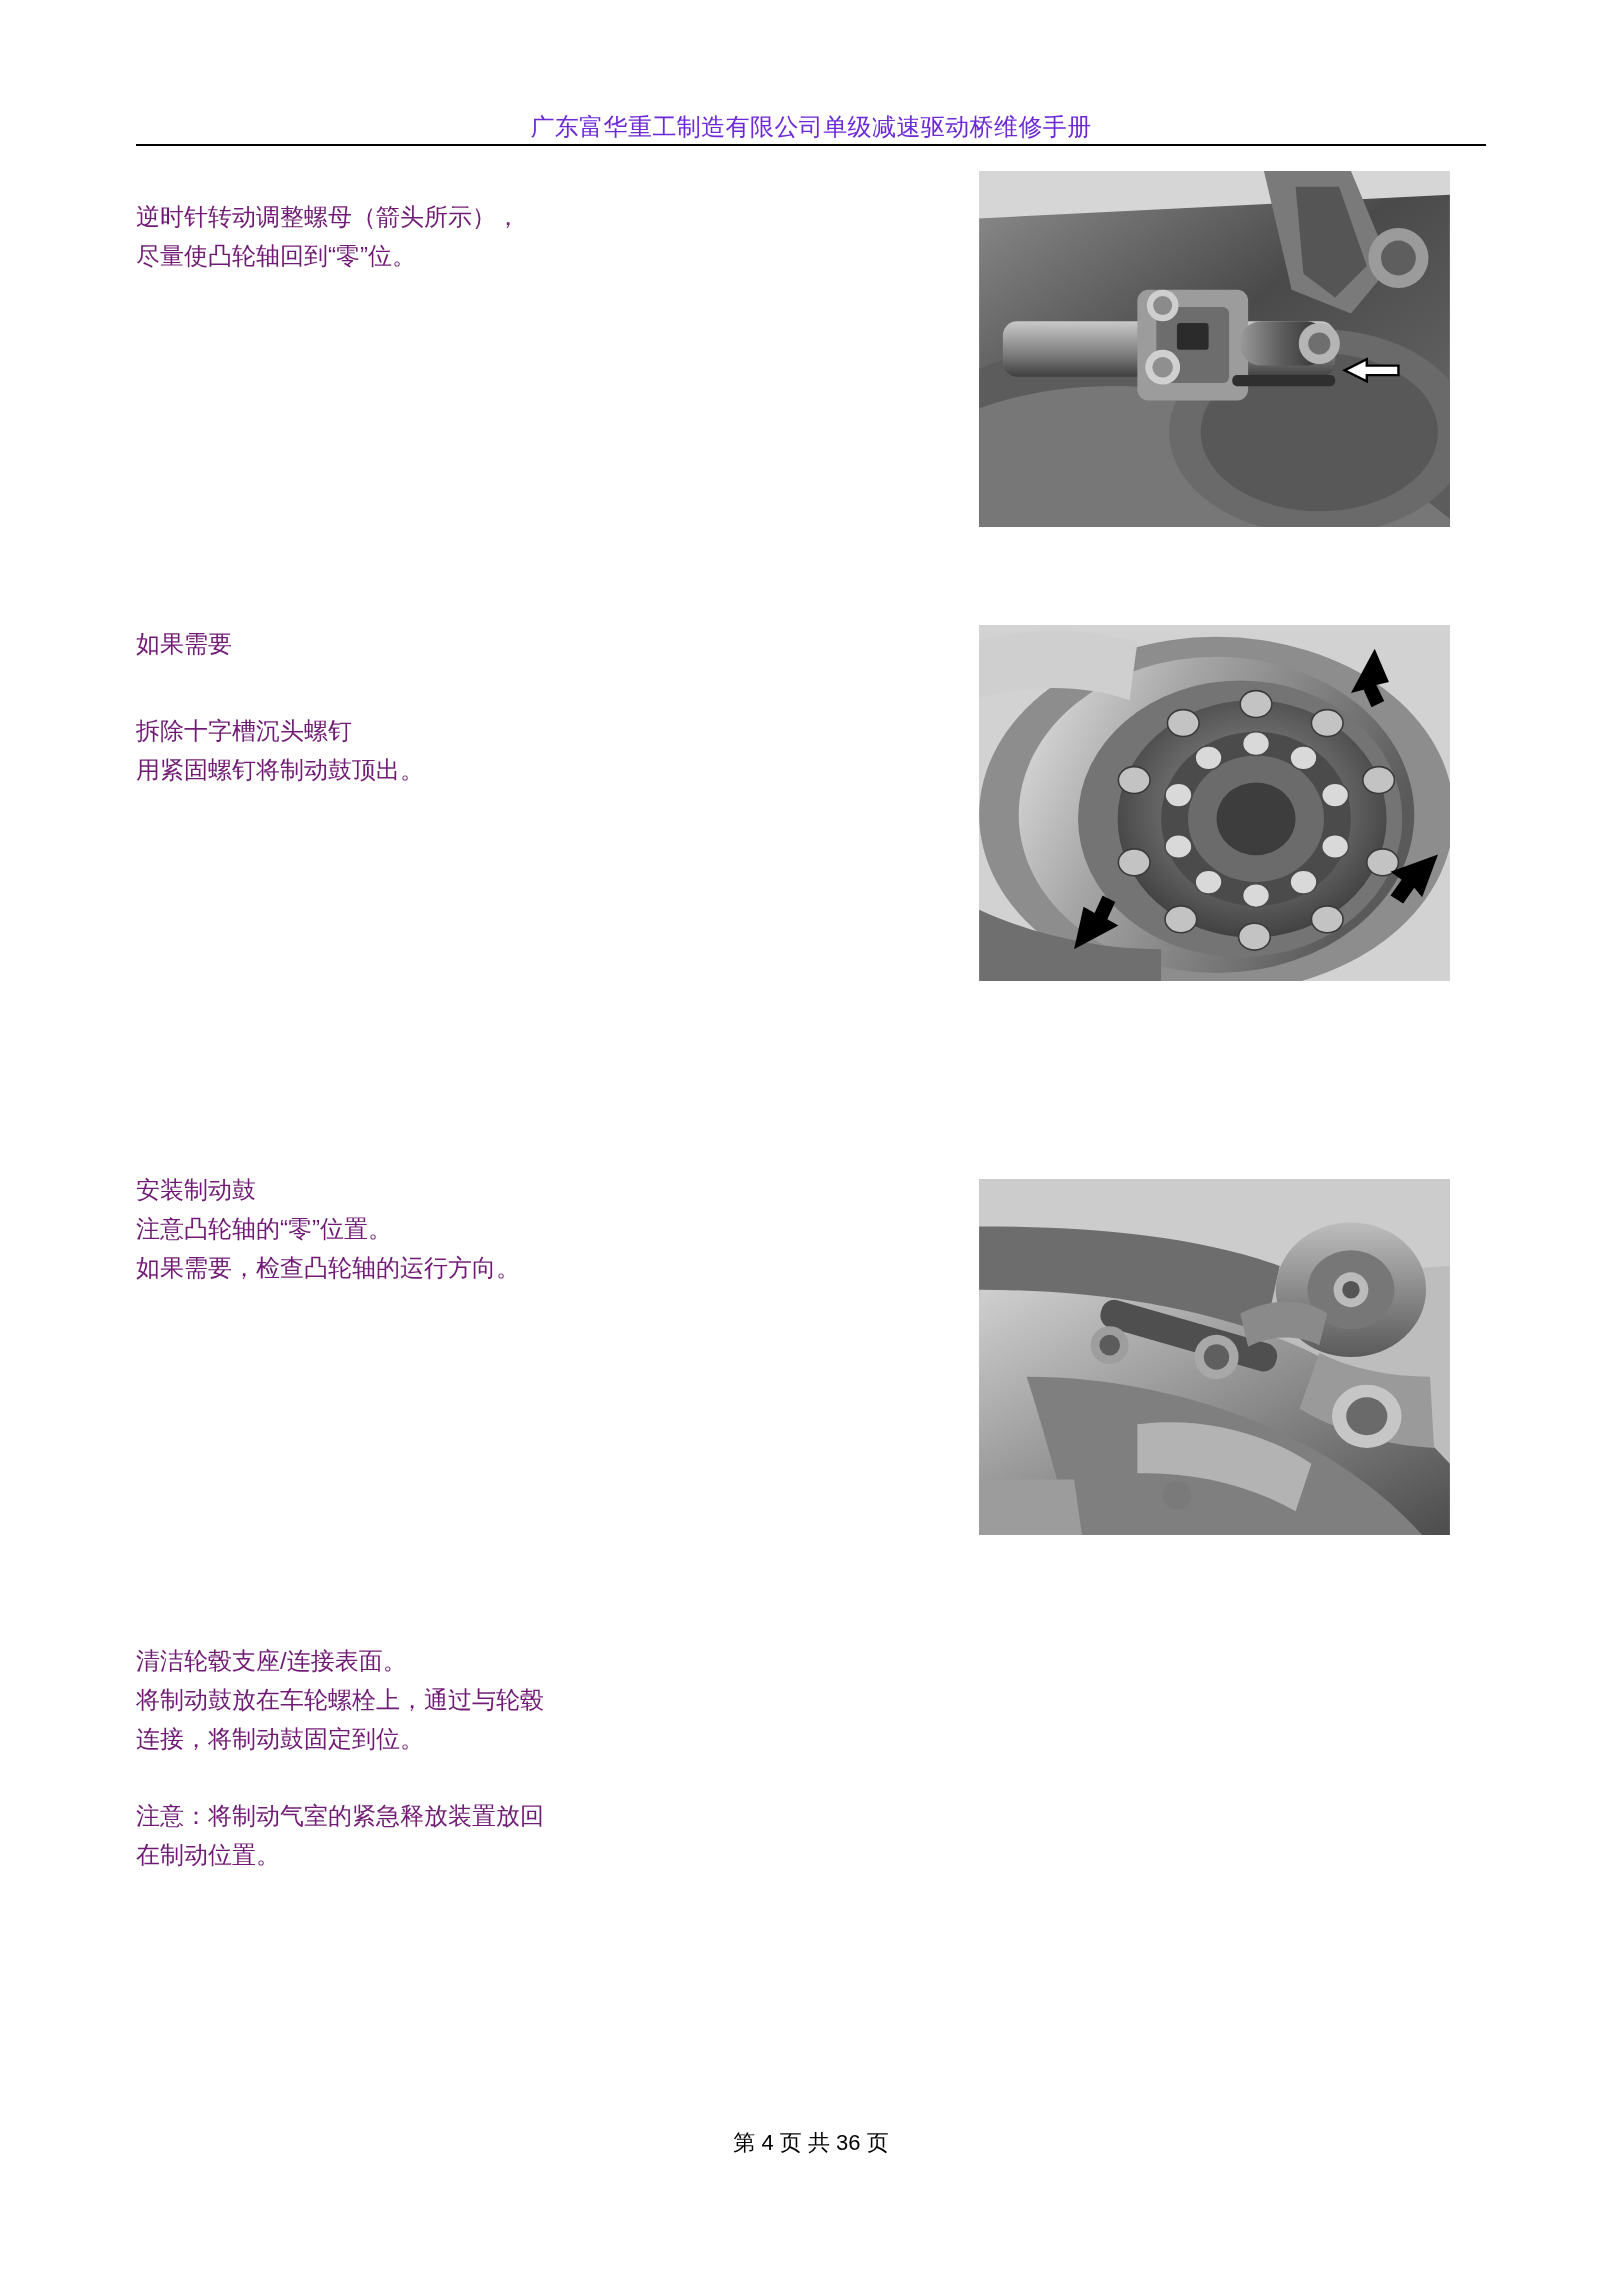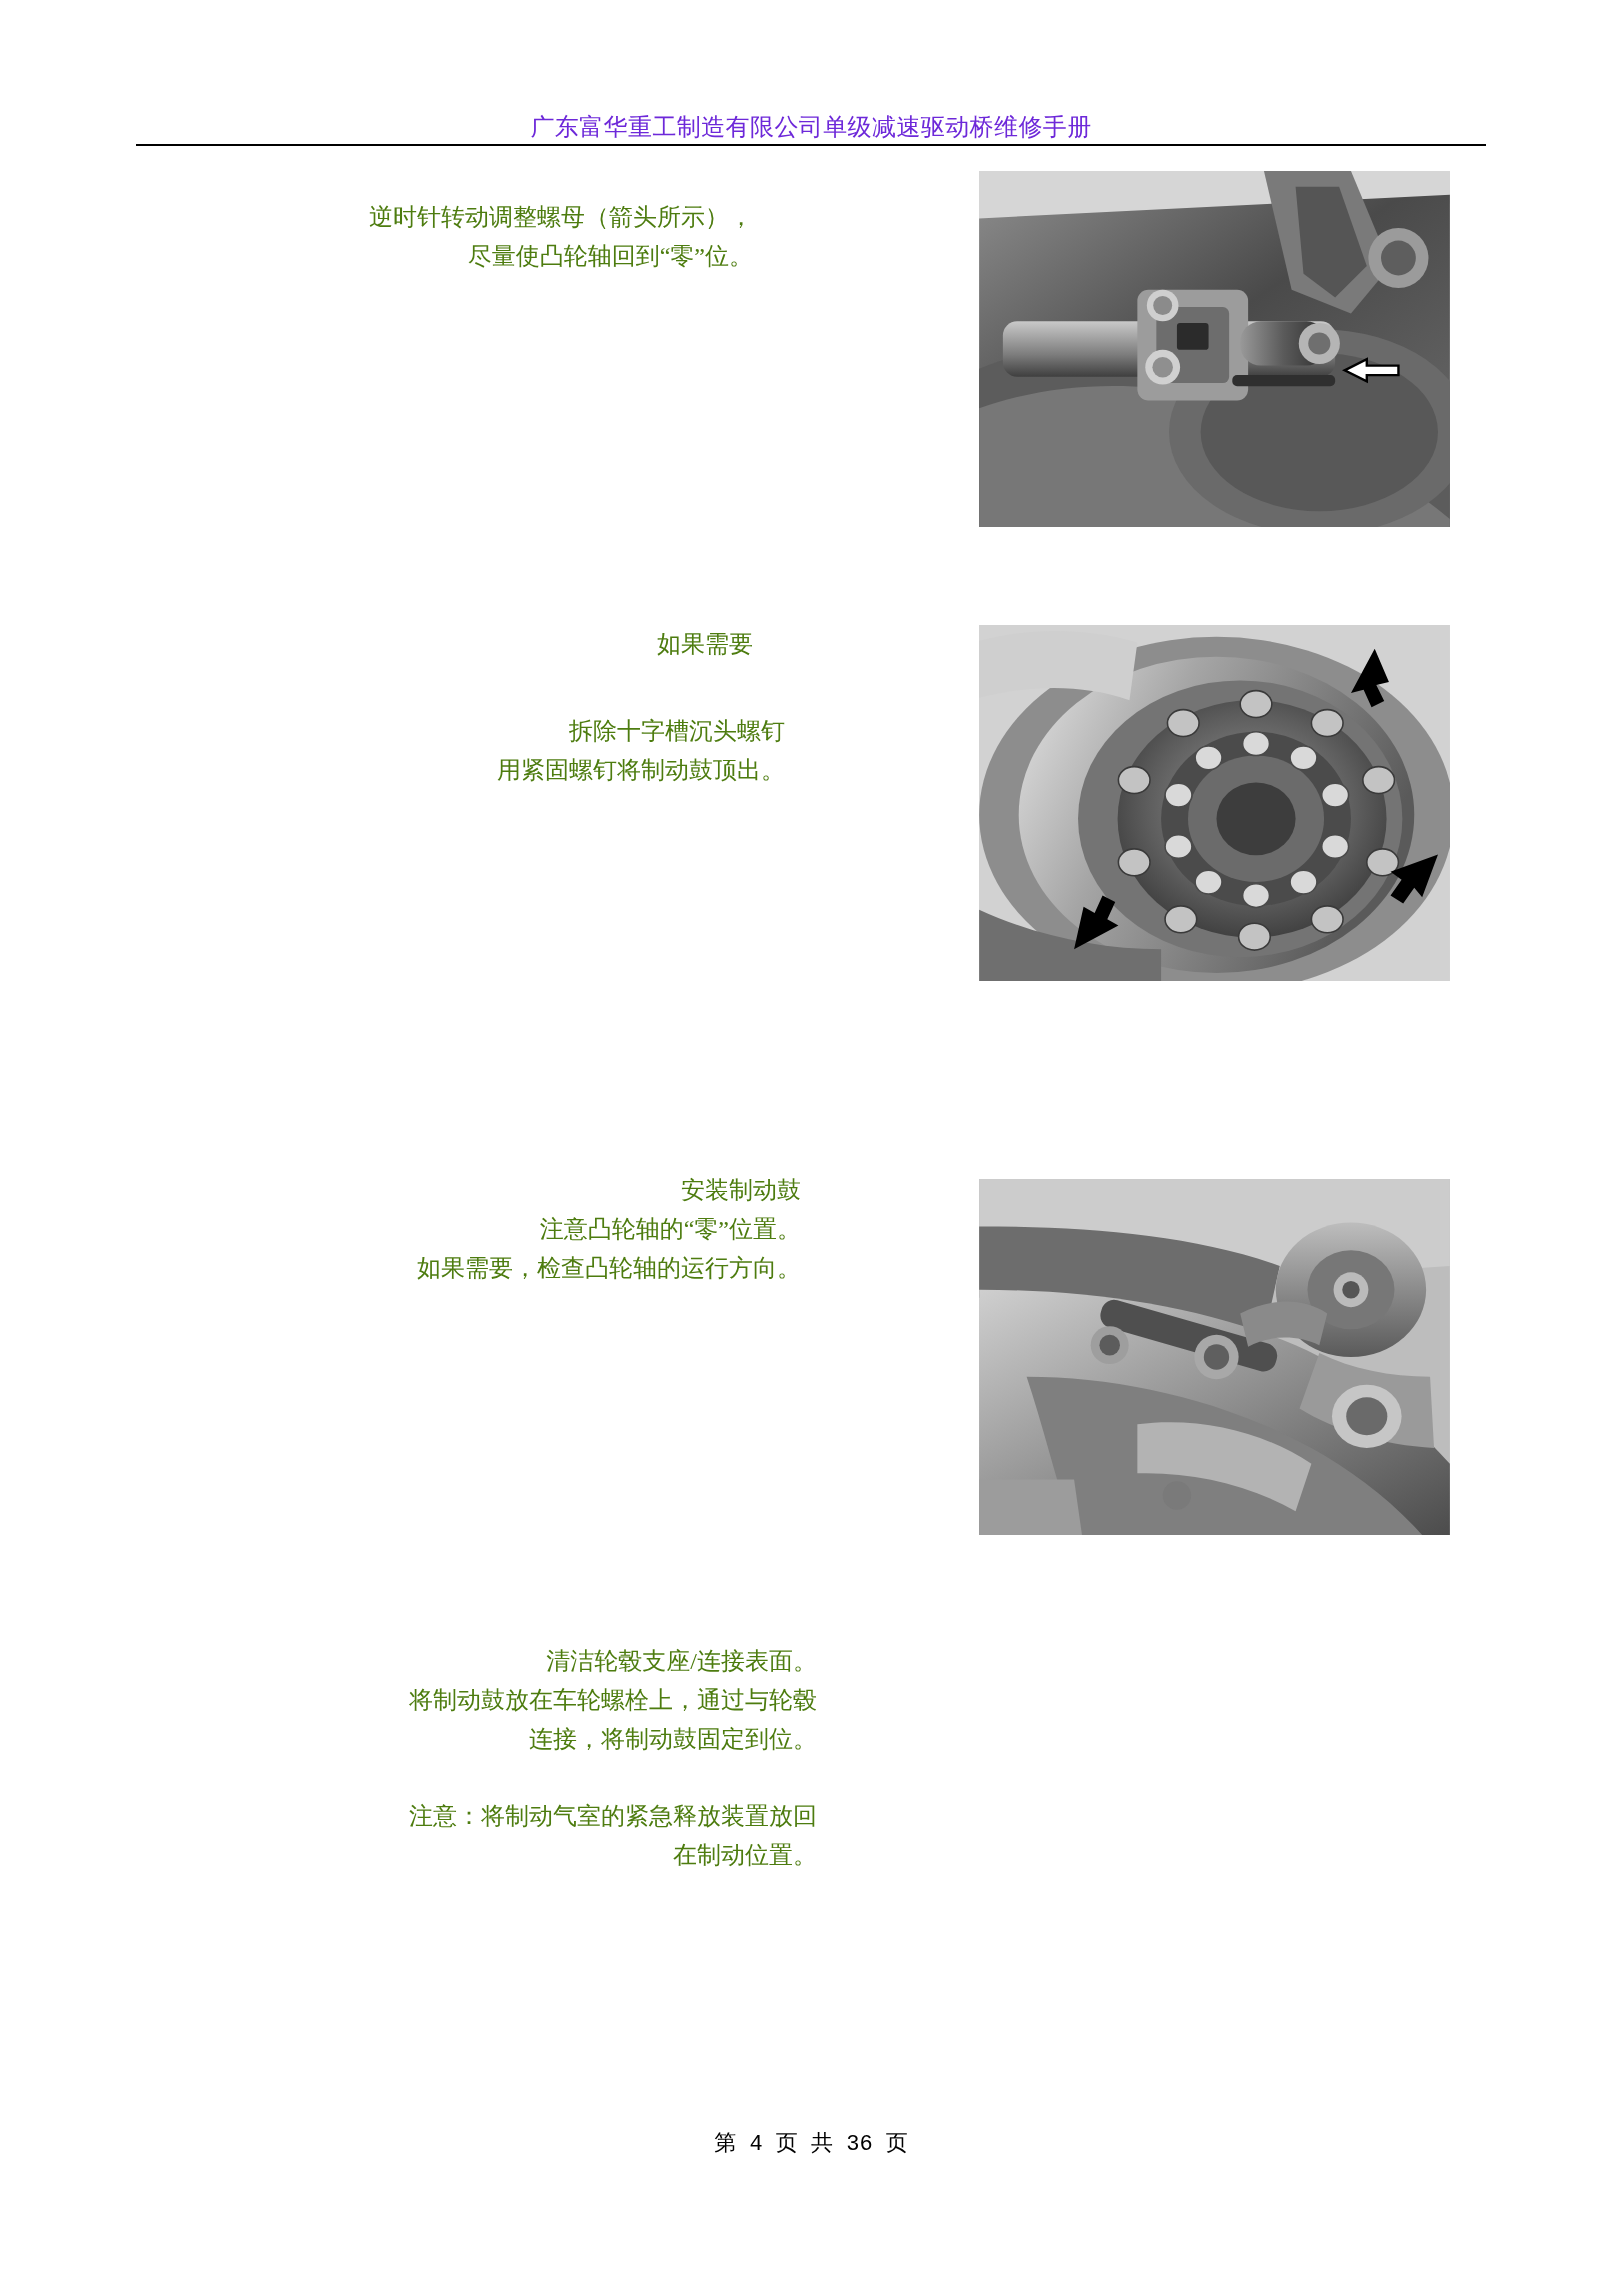--- a/index.html
+++ b/index.html
@@ -45,41 +45,40 @@
     position: absolute;
     left: 0;
     top: 0;
     width: 100%;
     height: 100%;
   }
   .text-block {
     position: absolute;
     font-size: 24px;
     line-height: 1.62;
-    font-family: Liberation Serif, serif;
-    color: #4d7c0f;
+    font-family: Liberation Sans, sans-serif;
+    color: #701a75;
     white-space: pre-wrap;
-    text-align: right;
   }
   .figure {
     position: absolute;
     background: #d8d8d8;
     overflow: hidden;
   }
   .figure svg {
     display: block;
   }
   .footer {
     position: absolute;
     left: 0;
     right: 0;
     top: 2128px;
     text-align: center;
     font-size: 22px;
-    font-family: Liberation Mono, monospace;
+    font-family: Liberation Sans, sans-serif;
   }
 </style>
 </head>
 <body>
 
 <div class="page">
 
   <div class="header">
     <span class="header-title">广东富华重工制造有限公司单级减速驱动桥维修手册</span>
   </div>

